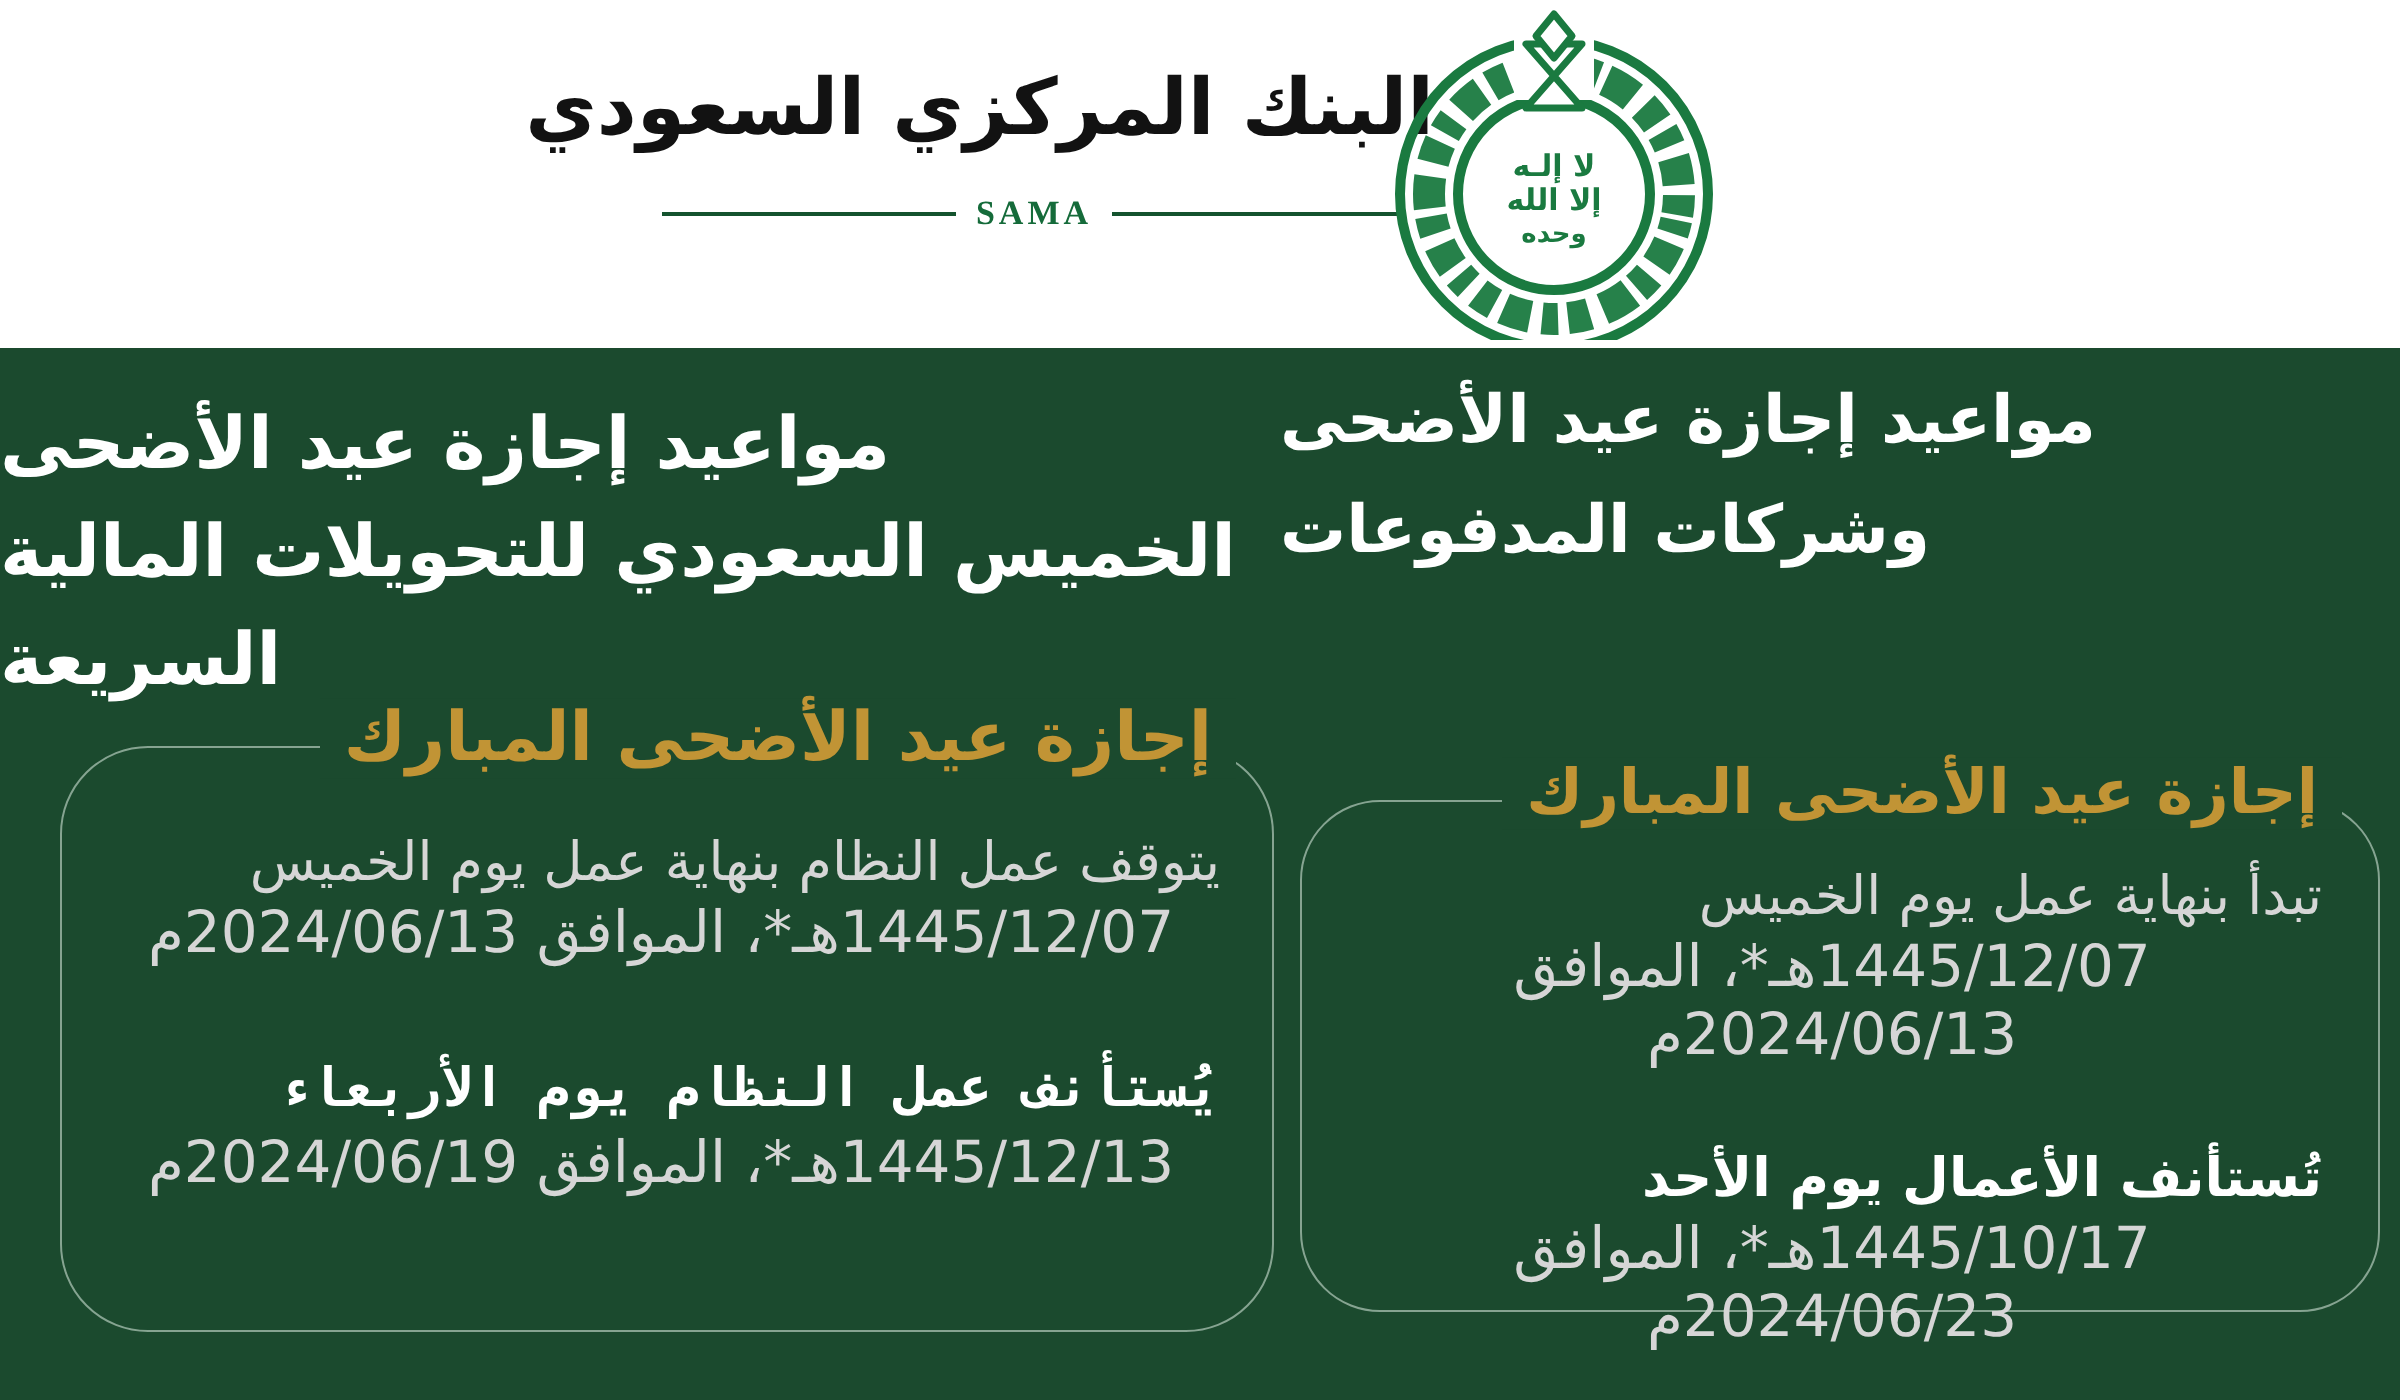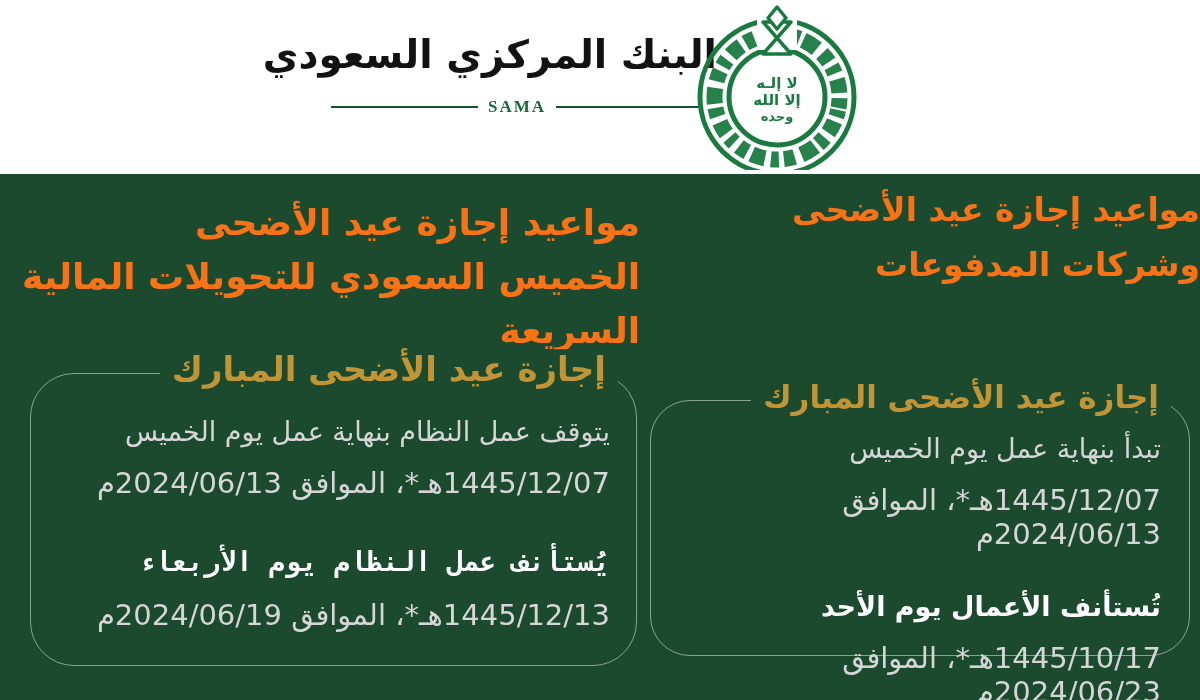--- a/index.html
+++ b/index.html
@@ -22,39 +22,39 @@
     padding:0 10px;font-family:"Liberation Serif","DejaVu Serif",serif;
     font-size:17px;font-weight:700;letter-spacing:2px;color:#156b3a;
   }
   .logo-english{
     position:absolute;left:0;top:108px;width:400px;
     font-family:"Liberation Serif","DejaVu Serif",serif;
     font-size:35px;font-weight:700;color:#131313;letter-spacing:0.5px;white-space:nowrap;
   }
   .emblem{position:absolute;left:696px;top:4px;}
   
-  .panel-title{position:absolute;color:#f97316;font-weight:700;text-align:right;direction:rtl;}
+  .panel-title{position:absolute;color:#ffffff;font-weight:700;text-align:left;direction:rtl;}
   .panel-title-right{left:640px;top:186px;width:560px;font-size:33px;line-height:47px;}
   .panel-title-right .t3{margin-top:8px;}
   .panel-title-left{left:0px;top:196px;width:640px;font-size:36px;line-height:54px;}
   .card{
     position:absolute;border:1.6px solid rgba(222,238,227,0.55);
     box-sizing:border-box;direction:rtl;text-align:right;
   }
   .card-left{left:30px;top:373px;width:607px;height:293px;border-radius:44px;padding:42px 26px 0 20px;}
   .card-right{left:650px;top:400px;width:540px;height:256px;border-radius:40px;padding:32px 28px 0 20px;}
   .card-legend{
     position:absolute;top:0;right:18px;transform:translateY(-62%);
     background:#1b4a2e;padding:0 12px;color:#c19435;font-weight:700;white-space:nowrap;
   }
   .card-left .card-legend{font-size:34px;}
   .card-right .card-legend{font-size:31px;}
   .row-day{font-size:27px;color:#d6d6d6;}
   .row-day.resume{color:#ffffff;font-weight:700;}
-  .row-date{font-size:29px;color:#d6d6d6;margin-top:19px;}
+  .row-date{font-size:29px;color:#d6d6d6;margin-top:2px;text-align:center;}
   .card-left .resume{margin-top:46px;font-family:Liberation Mono, monospace;}
   .card-right .resume{margin-top:40px;}
 </style>
 </head>
 <body>
 
 <div class="canvas">
 
   <div class="header">
 

